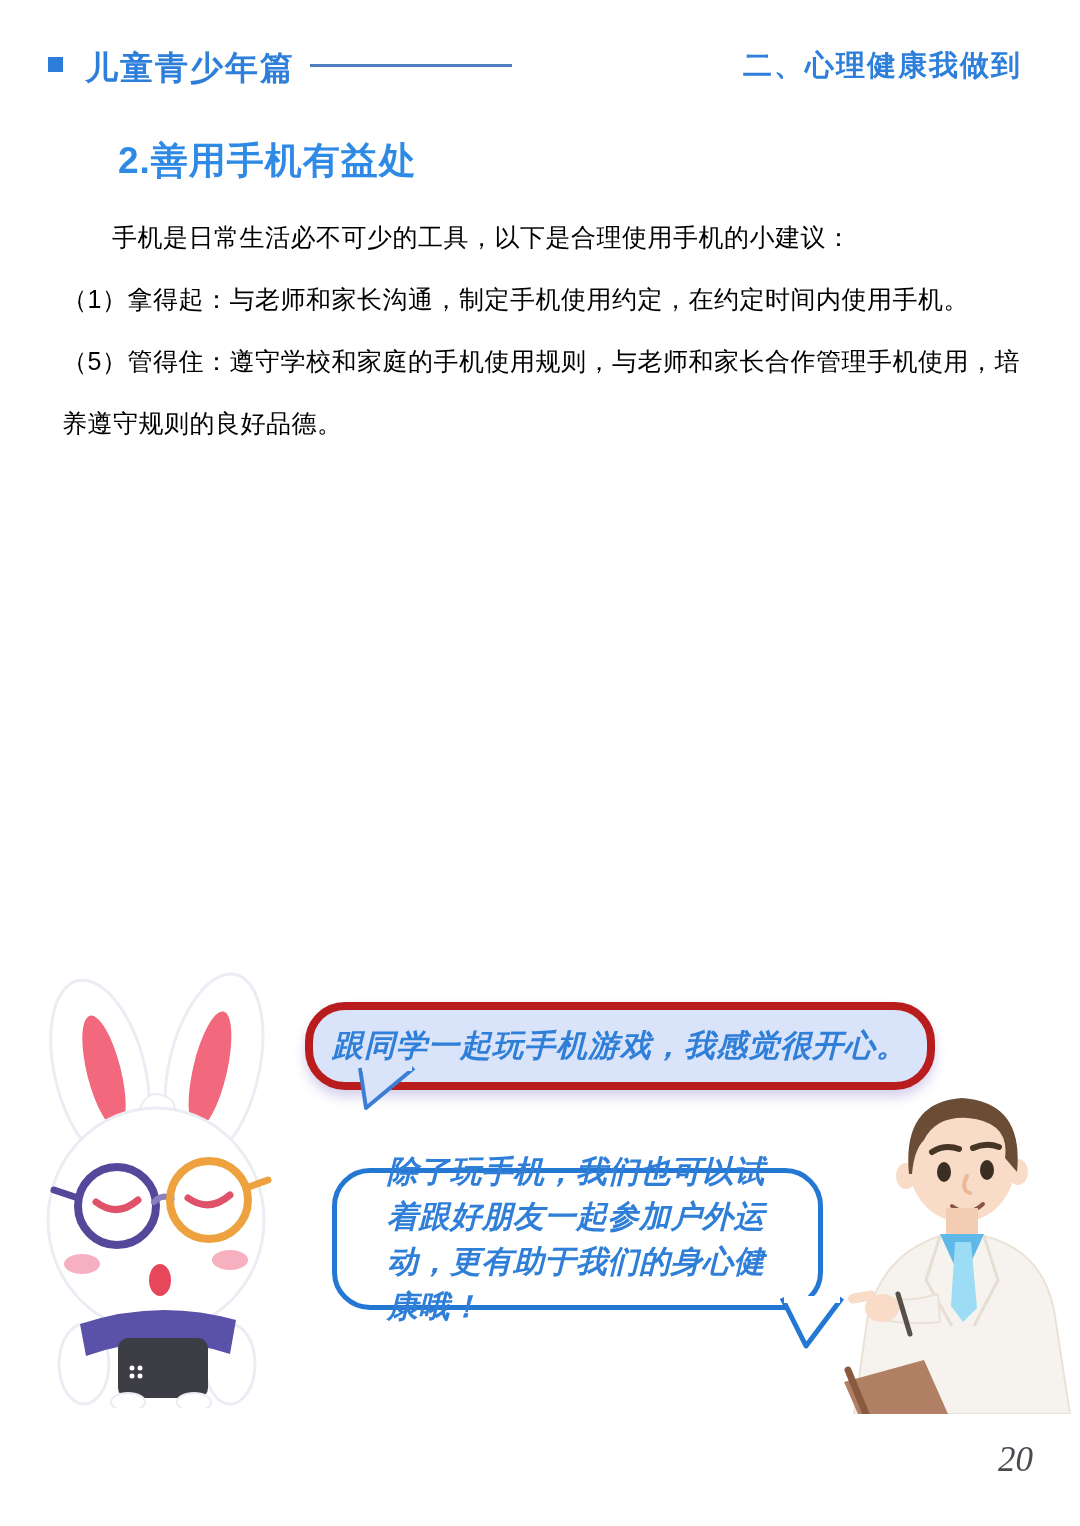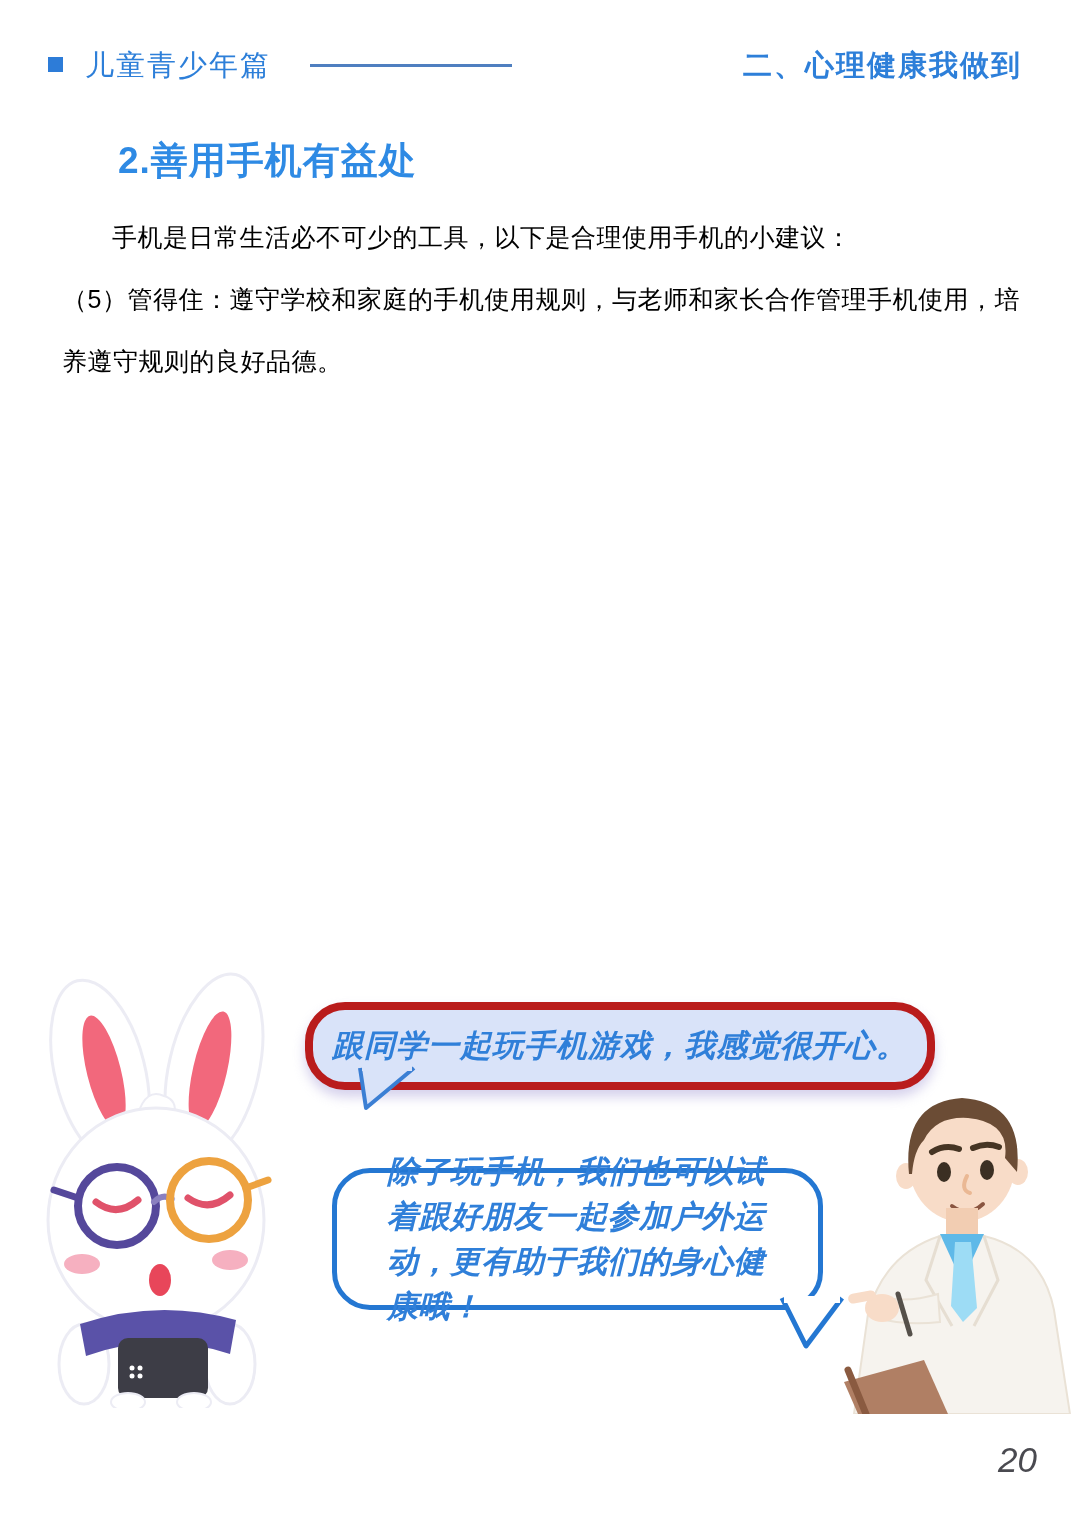--- a/index.html
+++ b/index.html
@@ -2,21 +2,21 @@
 <html><head>
 <meta charset="utf-8">
 <style>
   html,body{margin:0;padding:0;}
   body{
     width:1080px;height:1526px;background:#ffffff;position:relative;
     font-family:"Liberation Sans","DejaVu Sans",sans-serif;overflow:hidden;
   }
   
   .hdr-square{position:absolute;left:48px;top:57px;width:15px;height:15px;background:#2d7cd8;}
-  .hdr-left{position:absolute;left:85px;top:46px;font-size:29px;font-weight:normal;color:#2d7fd9;letter-spacing:2px;}
+  .hdr-left{position:absolute;left:85px;top:46px;font-size:33px;font-weight:bold;color:#2d7fd9;letter-spacing:2px;}
   .hdr-line{position:absolute;left:310px;top:64px;width:202px;height:3px;background:#4f7fc0;}
   .hdr-right{position:absolute;right:58px;top:46px;font-size:29px;font-weight:bold;color:#2d7fd9;letter-spacing:2px;}
   
   .sec-heading{position:absolute;left:118px;top:136px;font-size:37px;font-weight:bold;color:#2e8ae4;letter-spacing:1px;}
   
   .body-block{position:absolute;left:62px;top:206px;width:958px;color:#000000;
     font-size:25px;line-height:62px;text-align:justify;letter-spacing:0.5px;}
   .body-block p{margin:0;}
   .indent{text-indent:2em;}
   
@@ -28,34 +28,35 @@
   .tail1{position:absolute;left:352px;top:1066px;}
   .bubble2{position:absolute;left:332px;top:1168px;width:491px;height:142px;box-sizing:border-box;
     background:#ffffff;border:5px solid #2477d2;border-radius:38px;
     display:flex;align-items:center;padding:6px 28px 6px 50px;}
   .bubble2 span{font-size:31px;font-weight:bold;font-style:italic;color:#2f7fd9;line-height:45px;letter-spacing:0.5px;}
   .tail2{position:absolute;left:772px;top:1296px;}
   .rabbit-wrap{position:absolute;left:22px;top:972px;width:284px;height:436px;}
   .doctor-wrap{position:absolute;left:840px;top:1082px;width:240px;height:332px;}
   
   .page-num{position:absolute;left:998px;top:1440px;font-size:35px;font-style:italic;color:#4a4a50;
-    font-family:Liberation Sans, sans-serif;}
+    font-family:Liberation Serif, serif;}
 </style>
 </head>
 <body>
 
 <div class="hdr-square"></div>
 <div class="hdr-left">儿童青少年篇</div>
 <div class="hdr-line"></div>
 <div class="hdr-right">二、心理健康我做到</div>
 
 <div class="sec-heading">2.善用手机有益处</div>
 
 <div class="body-block">
   <p class="indent">手机是日常生活必不可少的工具，以下是合理使用手机的小建议：</p>
+  <p>（1）拿得起：与老师和家长沟通，制定手机使用约定，在约定时间内使用手机。</p>
   <p>（5）管得住：遵守学校和家庭的手机使用规则，与老师和家长合作管理手机使用，培养遵守规则的良好品德。</p>
 </div>
 
 <div class="rabbit-wrap">
   <svg width="284" height="436" viewBox="0 0 284 436">
     <g>
       <ellipse cx="78" cy="100" rx="45" ry="94" fill="#ffffff" stroke="#ececf4" stroke-width="3" transform="rotate(-14 78 100)"></ellipse>
       <ellipse cx="82" cy="100" rx="17" ry="58" fill="#f2687c" transform="rotate(-14 82 100)"></ellipse>
       <ellipse cx="192" cy="96" rx="45" ry="96" fill="#ffffff" stroke="#ececf4" stroke-width="3" transform="rotate(13 192 96)"></ellipse>
       <ellipse cx="188" cy="98" rx="17" ry="60" fill="#f2687c" transform="rotate(13 188 98)"></ellipse>

